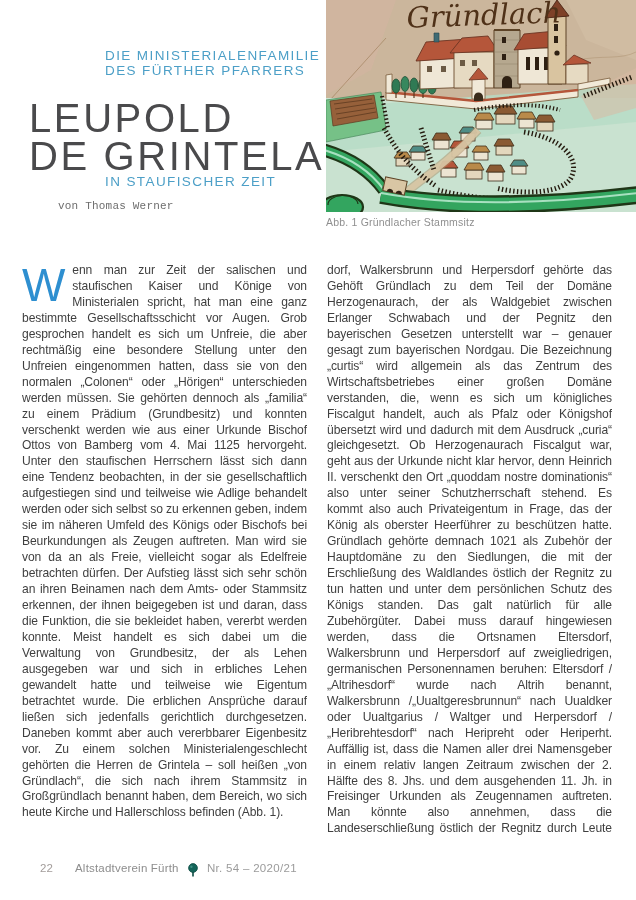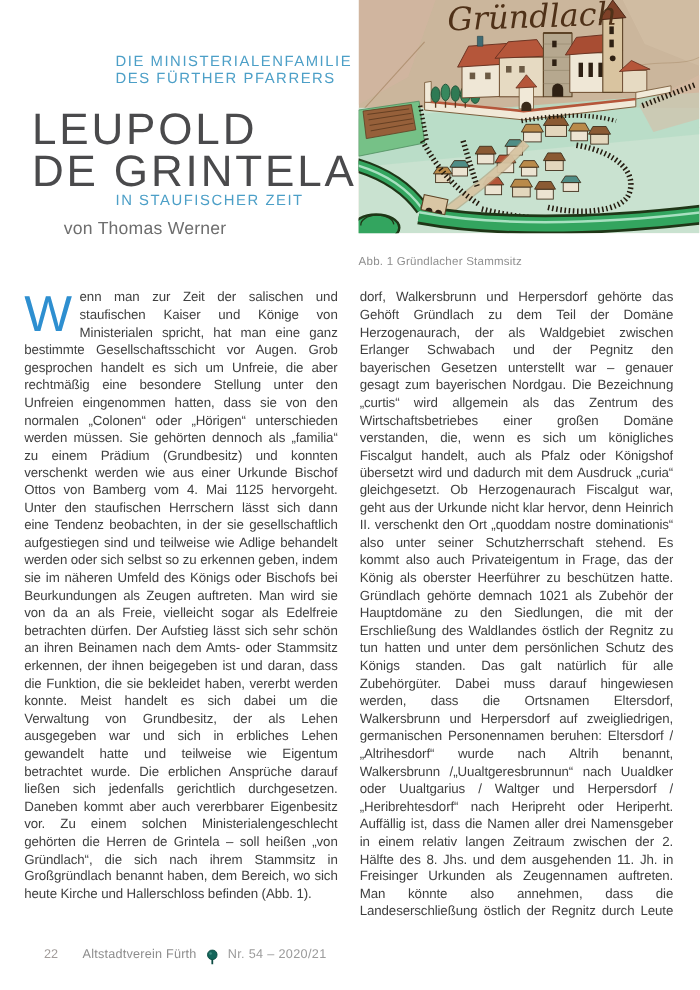--- a/index.html
+++ b/index.html
@@ -15,26 +15,26 @@
   }
   .kicker.k1 { top:48px; }
   .kicker.k2 { top:63px; }
   .kicker.k3 { top:174px; }
   .big-title {
     position:absolute; left:29px; color:#4a4a4c;
     font-size:40px; letter-spacing:2.6px; font-weight:300;
   }
   .big-title.t1 { top:96px; }
   .big-title.t2 { top:134px; }
-  .byline { position:absolute; left:58px; top:200px; color:#6e6e6e; font-size:16px; letter-spacing:.2px; }
+  .byline { position:absolute; left:58px; top:200px; color:#6e6e6e; font-size:11px; letter-spacing:.2px;font-family:Liberation Mono, monospace; }
 
   
   .figure { position:absolute; left:326px; top:0; width:310px; }
   .figure svg { display:block; width:310px; height:212px; }
-  .fig-caption { margin-top:20px; color:#8f8f8f; font-size:10.5px; letter-spacing:.2px; }
+  .fig-caption { margin-top:4px; color:#8f8f8f; font-size:10.5px; letter-spacing:.2px; }
 
   
   .col {
     position:absolute; top:263px; width:285px; height:574px; overflow:hidden;
     color:#3f3f3f; font-size:12.1px; line-height:15.95px; text-align:justify;
     letter-spacing:-0.1px;
   }
   .col-left  { left:22px; }
   .col-right { left:327px; }
   .col p + p { margin-top:15.5px; }

